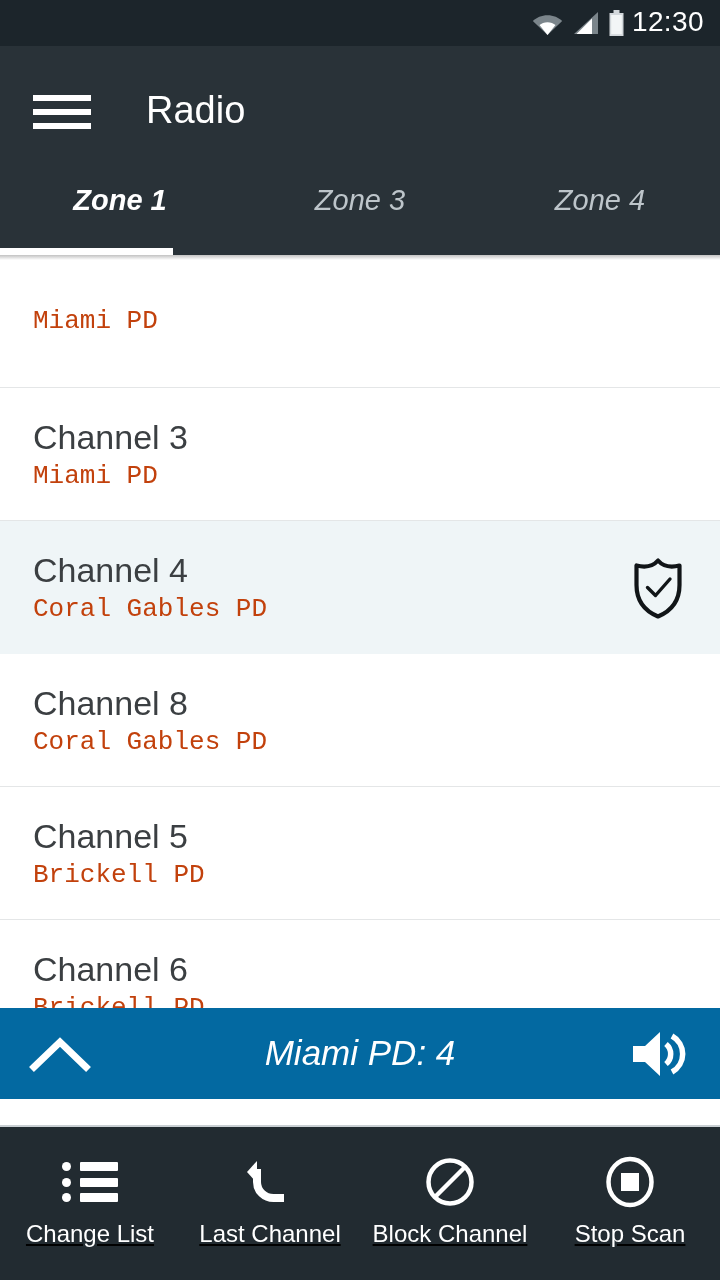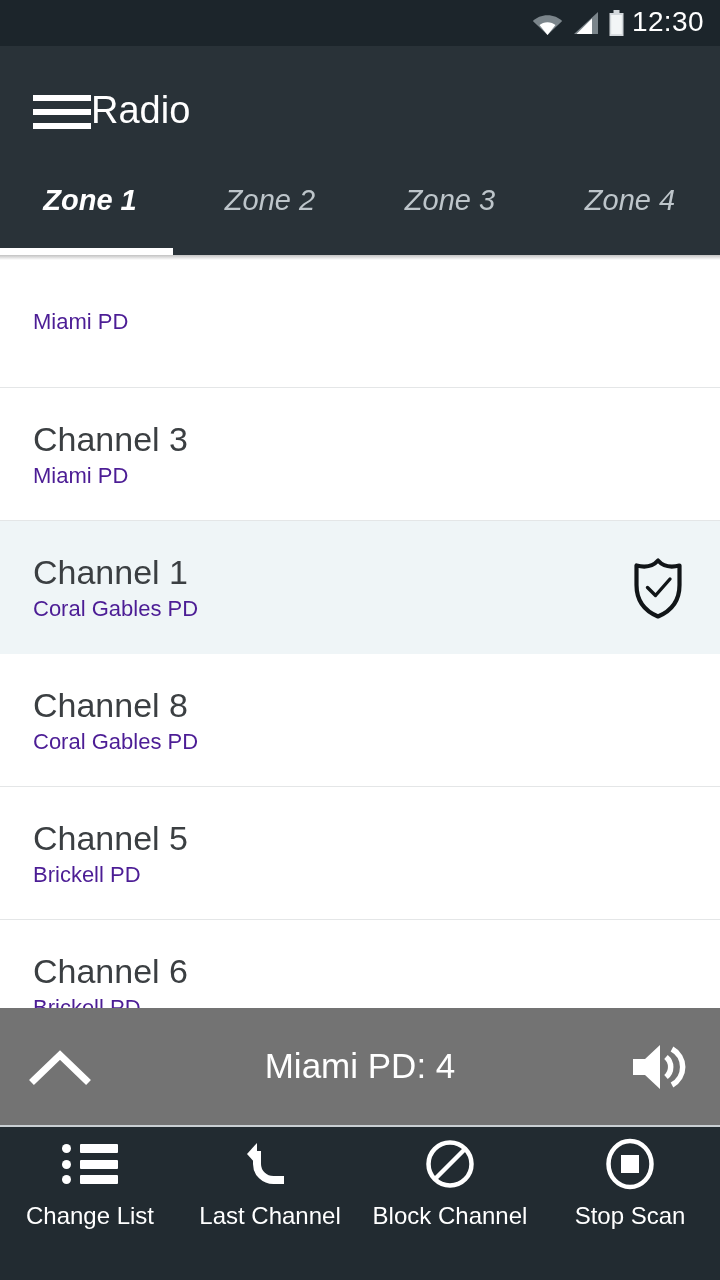--- a/index.html
+++ b/index.html
@@ -68,20 +68,21 @@
     justify-content: space-between;
     cursor: pointer;
   }
   .hamburger span {
     display: block;
     height: 6px;
     width: 100%;
     background: #ffffff;
   }
   .app-title {
+    margin-left: 55px;
     color: #ffffff;
     font-size: 38px;
     line-height: 1;
     padding-bottom: 4px;
   }
 
   
   .tabs {
     position: absolute;
     bottom: 0; left: 0;
@@ -153,41 +154,43 @@
   .row.selected::after { background: transparent; }
   .row.no-divider::after { background: transparent; }
   .row-text { flex: 1 1 auto; min-width: 0; }
   .row-title {
     color: #3b3f42;
     font-size: 34px;
     line-height: 1.08;
     margin-bottom: 7px;
   }
   .row-sub {
-    color: #4c1d95;
-    font-size: 22px;
+    color: #c2410c;
+    font-size: 26px;
     line-height: 1.08;
+    font-family: Liberation Mono, monospace;
   }
   .row-badge {
     flex: 0 0 auto;
     width: 58px; height: 62px;
     display: flex;
     align-items: center;
     justify-content: center;
   }
 
   
   .player {
     position: absolute;
     top: 1008px; left: 0;
-    width: 720px; height: 117px;
-    background: #737373;
+    width: 720px; height: 91px;
+    background: #0369a1;
     display: flex;
     align-items: center;
     z-index: 5;
+    font-style: italic;
   }
   .player-expand {
     width: 120px; height: 117px;
     display: flex;
     align-items: center;
     justify-content: center;
     cursor: pointer;
   }
   .player-title {
     flex: 1 1 auto;
@@ -214,22 +217,23 @@
     border-top: 2px solid #c9cfd3;
     display: flex;
     z-index: 5;
   }
   .action {
     flex: 1 1 0;
     display: flex;
     flex-direction: column;
     align-items: center;
     justify-content: flex-start;
-    padding-top: 11px;
-    cursor: pointer;
+    padding-top: 29px;
+    cursor: pointer;
+    text-decoration: underline;
   }
   .action-icon {
     height: 52px;
     display: flex;
     align-items: center;
     justify-content: center;
   }
   .action-label {
     margin-top: 14px;
     color: #ffffff;
@@ -296,23 +300,20 @@
           <span></span>
       </div>
       <div class="app-title">Radio</div>
     </div>
 
     <div class="tabs">
       <div class="tab active">
         <span class="tab-label">Zone 1</span>
       </div>
       <div class="tab">
-        <span class="tab-label">Zone 2</span>
-      </div>
-      <div class="tab">
         <span class="tab-label">Zone 3</span>
       </div>
       <div class="tab">
         <span class="tab-label">Zone 4</span>
       </div>
       <div class="tab-indicator"></div>
     </div>
   </div>
   <div class="header-shadow"></div>
 
@@ -326,21 +327,21 @@
 
     <div class="row">
       <div class="row-text">
         <div class="row-title">Channel 3</div>
         <div class="row-sub">Miami PD</div>
       </div>
     </div>
 
     <div class="row selected">
       <div class="row-text">
-        <div class="row-title">Channel 1</div>
+        <div class="row-title">Channel 4</div>
         <div class="row-sub">Coral Gables PD</div>
       </div>
       <div class="row-badge">
         <svg width="52" height="62" viewBox="0 0 52 62">
           <path d="M26 3.5 C20 10.5 10.5 10 4.5 8.5 L4.5 28 C4.5 45 14 54.5 26 59.5 C38 54.5 47.5 45 47.5 28 L47.5 8.5 C41.5 10 32 10.5 26 3.5 Z" fill="none" stroke="#111518" stroke-width="4.2" stroke-linejoin="round"></path>
           <path d="M15.5 30.5 L23.5 38.5 L38 22" fill="none" stroke="#111518" stroke-width="3.4" stroke-linecap="round" stroke-linejoin="round"></path>
         </svg>
       </div>
     </div>
 

